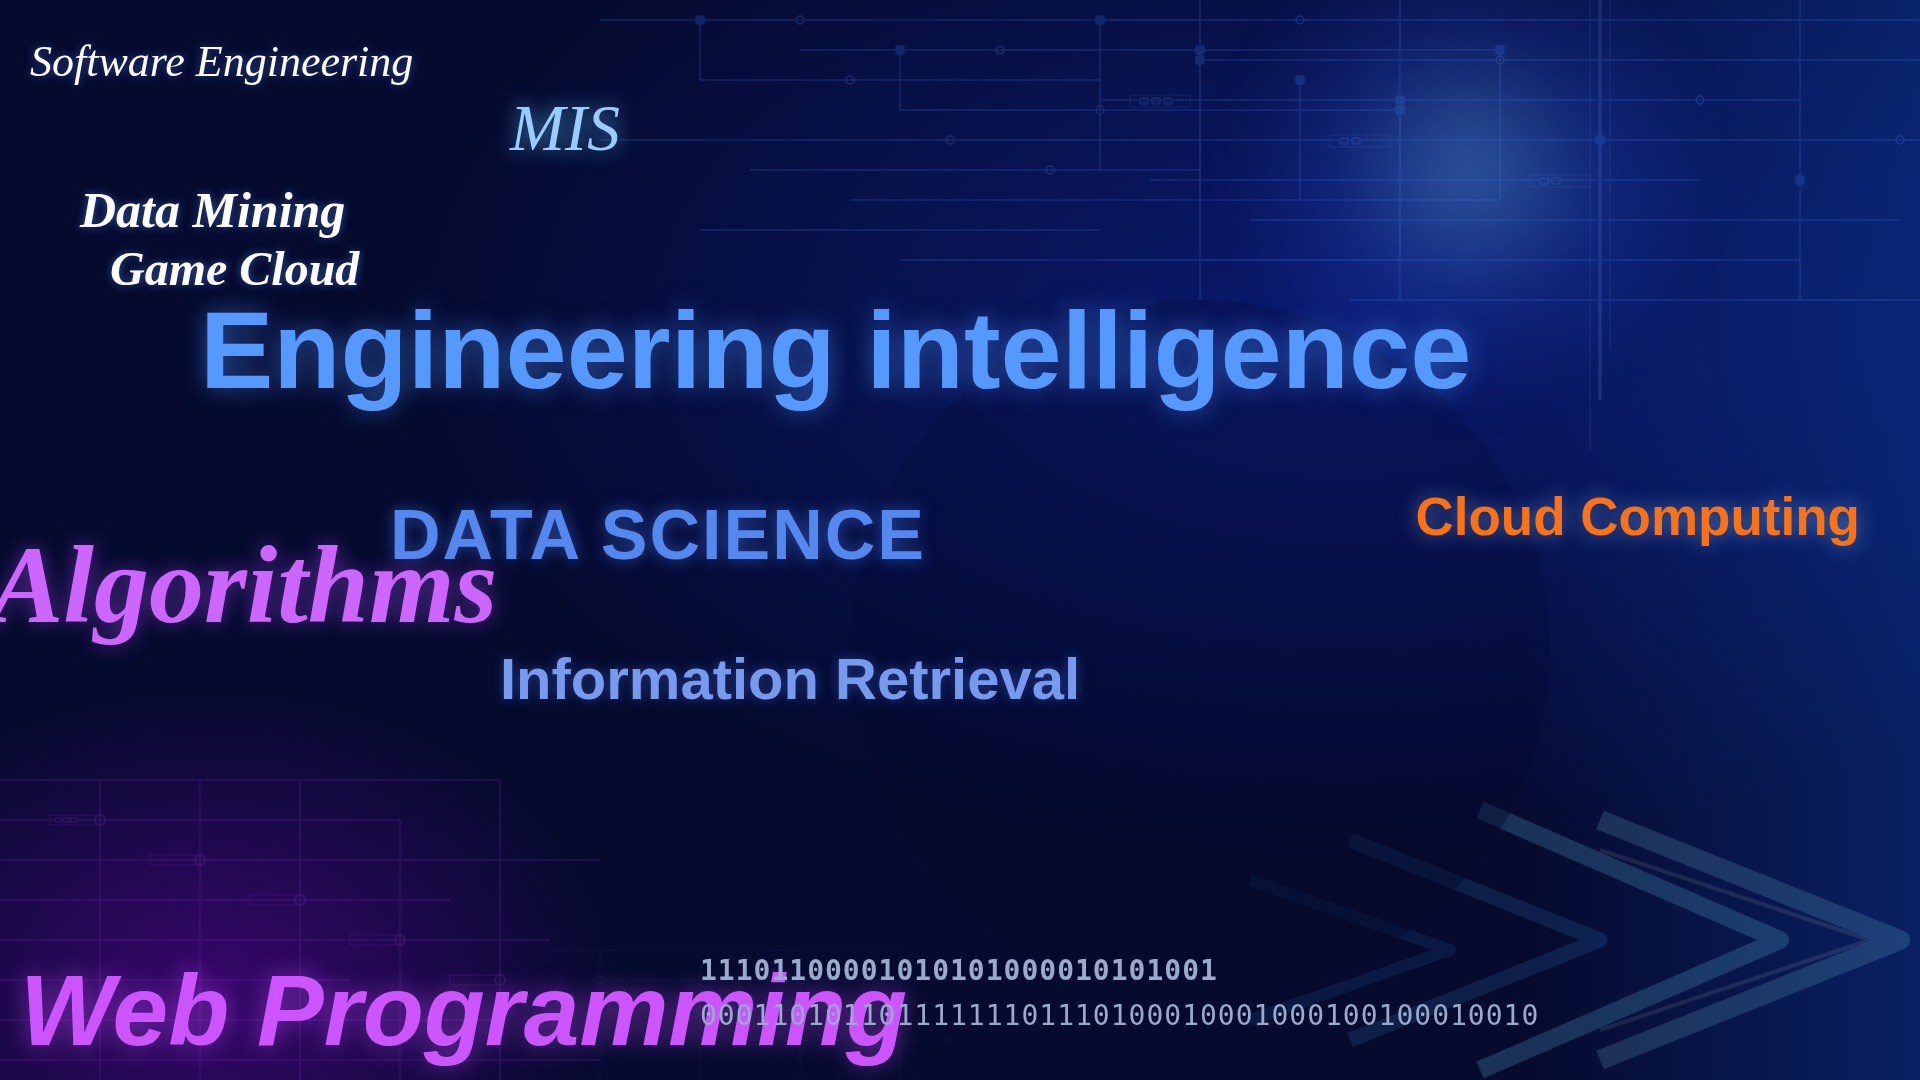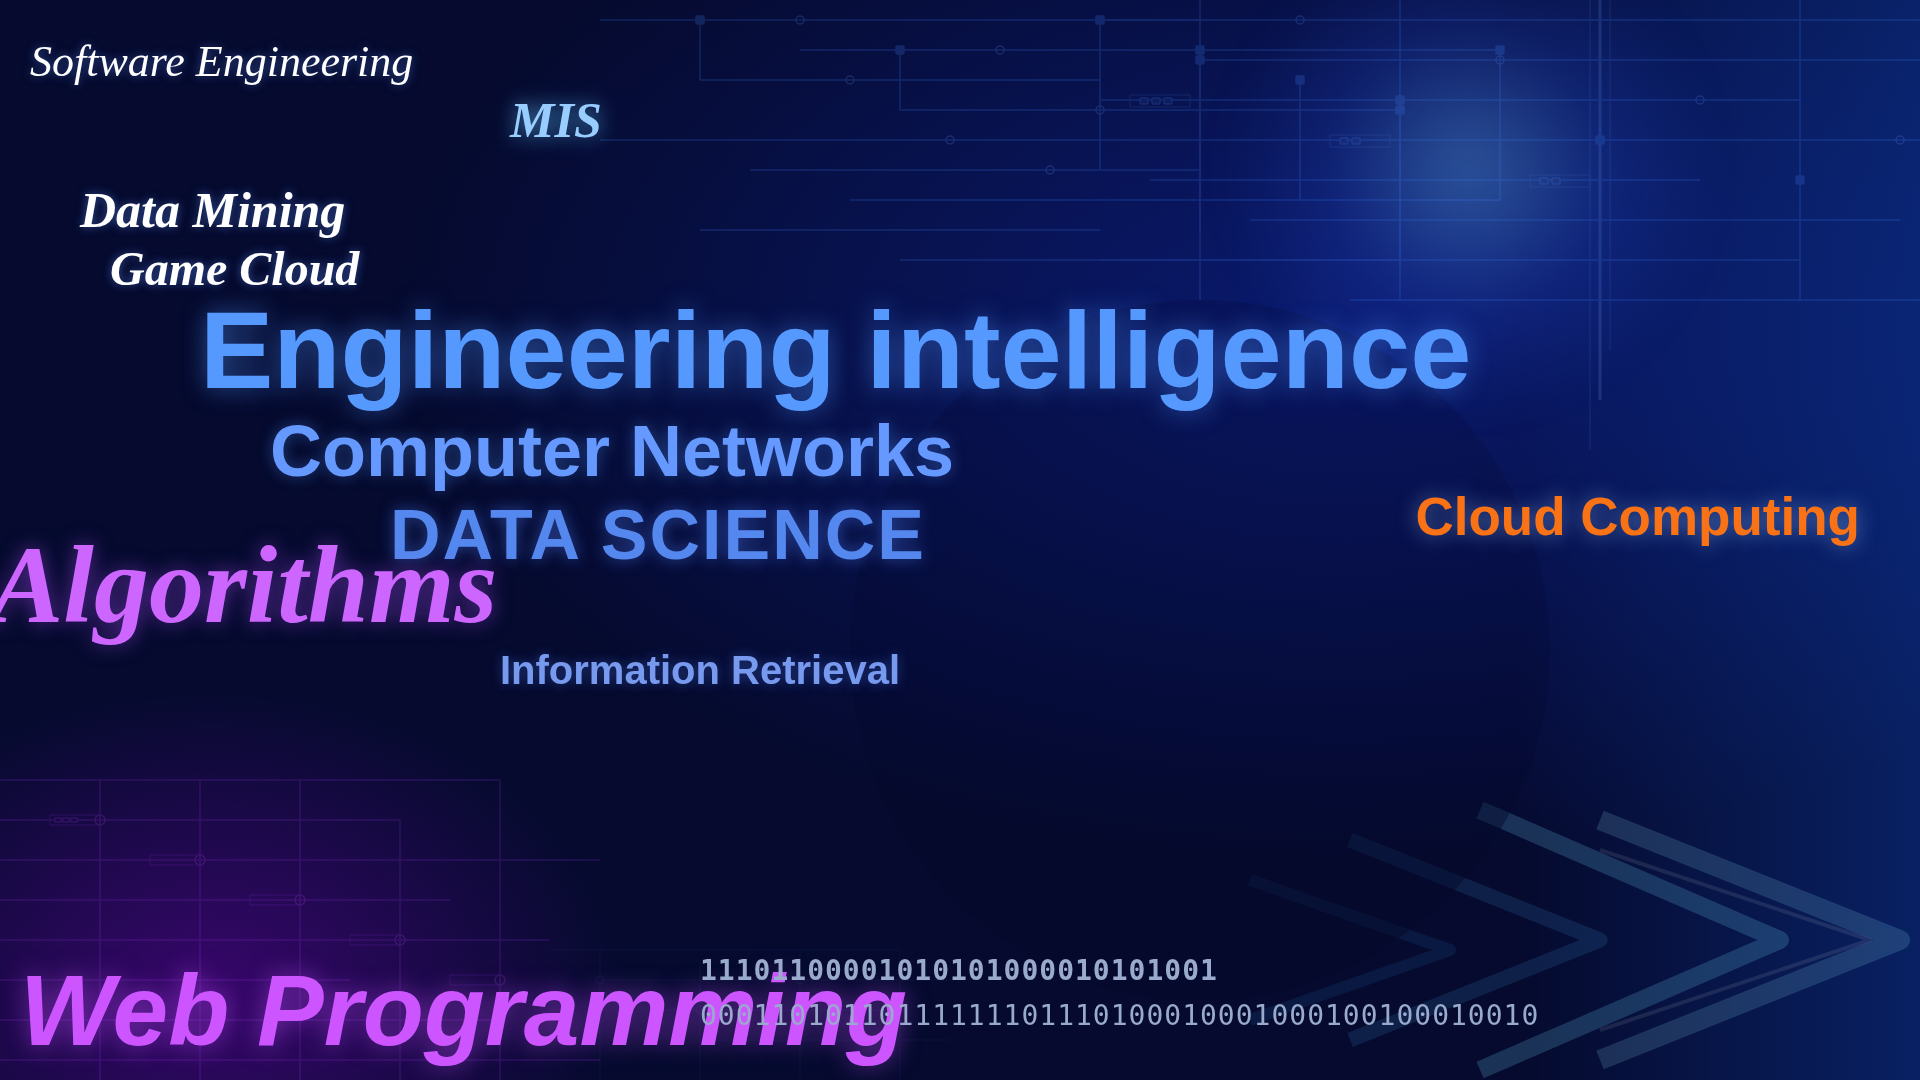--- a/index.html
+++ b/index.html
@@ -117,23 +117,23 @@
       font-style: italic;
       font-weight: bold;
       text-shadow: 0 0 10px rgba(100,150,255,0.5);
     }
 
     
     .t-mis {
       top: 95px;
       left: 510px;
       color: #99ccff;
-      font-size: 50px;
-      font-style: italic;
-      font-weight: bold;
+      font-size: 66px;
+      font-style: italic;
+      font-weight: normal;
       text-shadow: 0 0 20px rgba(100,200,255,0.7);
       text-align: center;
     }
 
     
     .t-ai {
       top: 295px;
       left: 200px;
       color: #5599ff;
       font-size: 110px;
@@ -175,21 +175,21 @@
       font-style: italic;
       font-weight: bold;
       text-shadow: 0 0 15px rgba(150,180,255,0.5);
     }
 
     
     .t-info-retrieval {
       top: 650px;
       left: 500px;
       color: #7799ee;
-      font-size: 40px;
+      font-size: 58px;
       font-weight: bold;
       font-family: Arial, sans-serif;
       text-shadow: 0 0 12px rgba(80,130,255,0.4);
     }
 
     
     .t-cloud-computing {
       top: 490px;
       right: 60px;
       color: #f97316;
@@ -397,21 +397,20 @@
 
 
   <span class="term t-data-mining">Data Mining</span>
 
   <span class="term t-game-theory">Game Cloud</span>
 
   <span class="term t-mis">MIS</span>
 
   <span class="term t-ai">Engineering intelligence</span>
 
-  <span class="term t-computer-networks">Computer Networks</span>
 
   <span class="term t-data-science">DATA SCIENCE</span>
 
 
   <span class="term t-info-retrieval">Information Retrieval</span>
 
   <span class="term t-cloud-computing">Cloud Computing</span>
 
   <span class="term t-algorithms">Algorithms</span>
 

